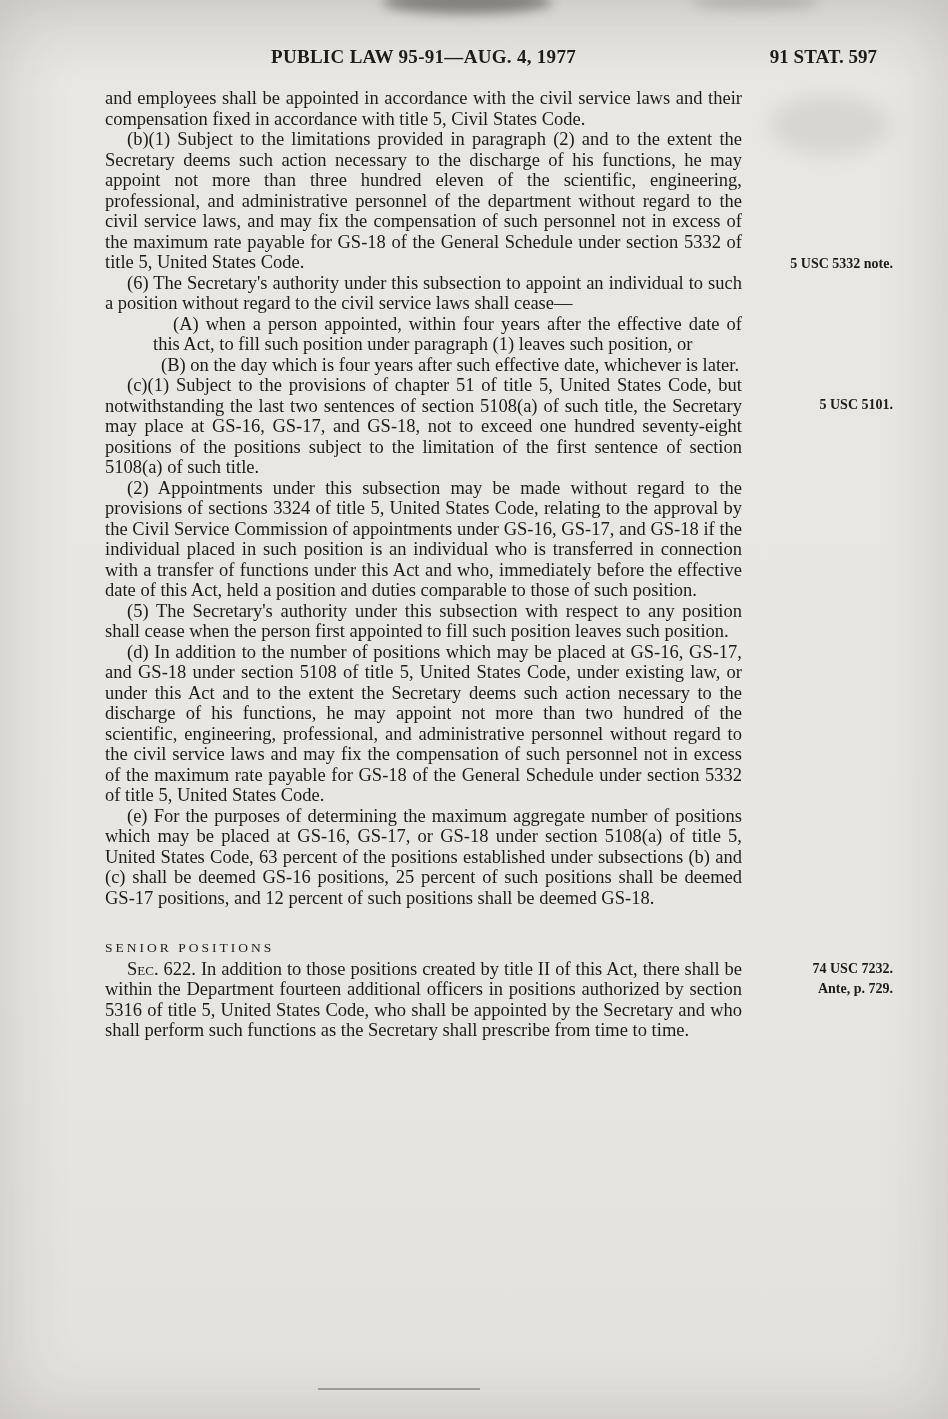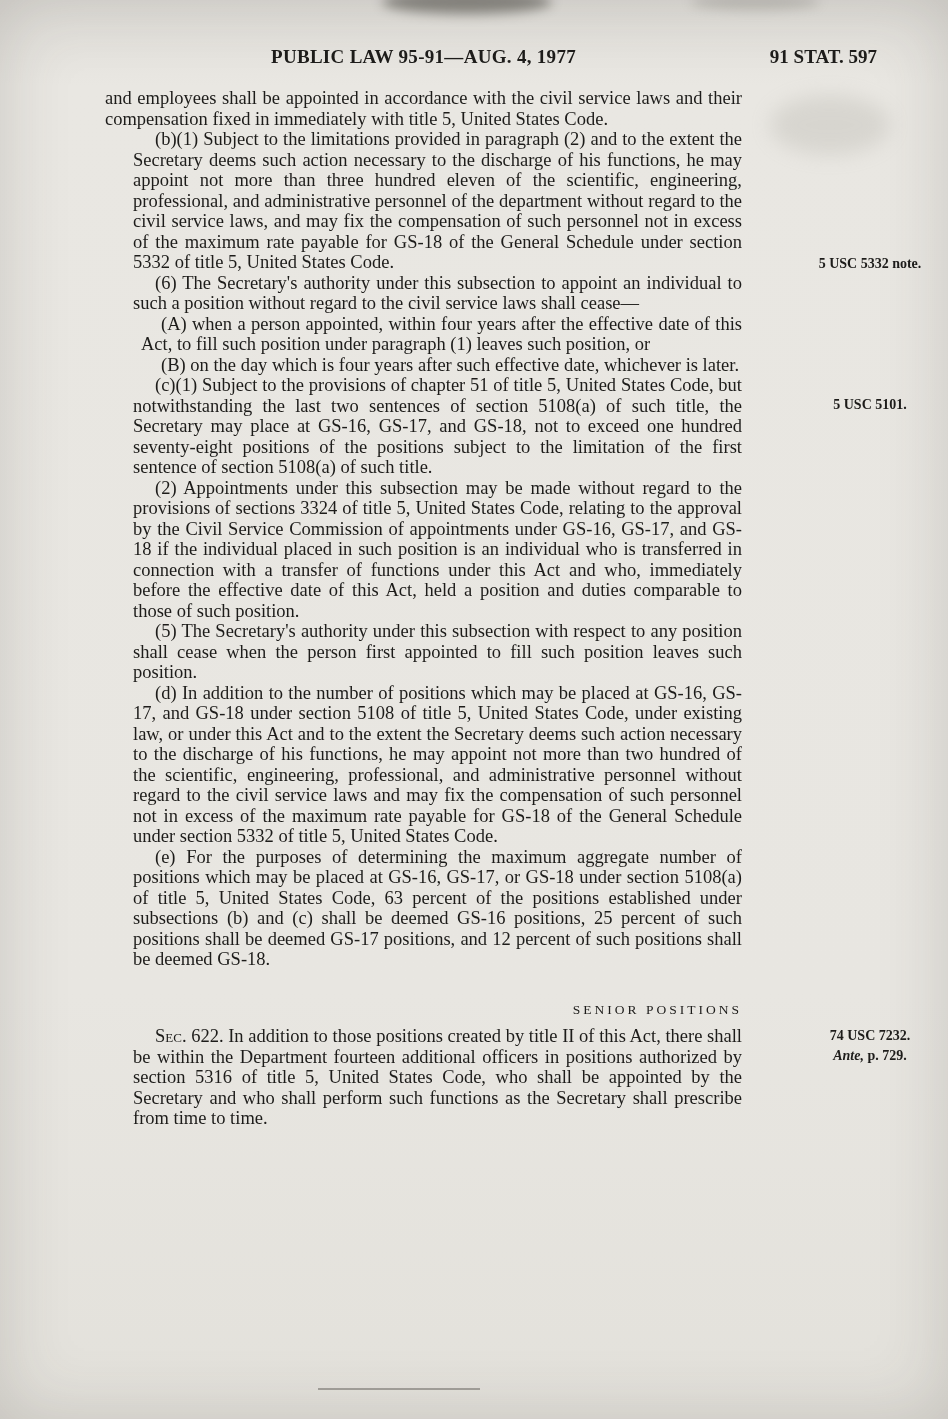--- a/index.html
+++ b/index.html
@@ -25,37 +25,37 @@
   .header .title { position:absolute; left:0; width:637px; text-align:center; letter-spacing:.3px; }
   .header .stat { position:absolute; right:0; text-align:left; }
 
   
   .body-col {
     position:absolute; top:88px; left:105px; width:637px;
     font-size:18.5px; line-height:20.5px; text-align:justify;
   }
   .body-col p { position:relative; }
   p.flush { text-indent:0; }
-  p.para  { text-indent:22px;margin-left:28px; }
-  p.sub-a { margin-left:36px; text-indent:20px; }
+  p.para  { text-indent:22px; }
+  p.sub-a { margin-left:48px; text-indent:20px; }
   p.sub-b { text-indent:56px; }
 
   .section-heading {
-    margin-top:30px; margin-bottom:6px; text-align:right; text-indent:0;
+    margin-top:30px; margin-bottom:0; text-align:left; text-indent:0;
     font-size:13.5px; letter-spacing:3px; font-weight:normal;
   }
 
   .sc { font-variant:small-caps; }
-  .it { font-style:italic; }
+  .it { }
 
   
   .margin-note {
-    position:absolute; left:662px; width:150px;
+    position:absolute; left:638px; width:150px;
     font-size:14px; line-height:17px; font-weight:bold;
-    text-align:center; text-indent:0;
+    text-align:right; text-indent:0;
   }
   .mn-bottom { bottom:1px; }
   .mn-line2  { top:21px; }
   .mn-line1  { top:1px; }
 </style>
 </head>
 <body>
 
 <div class="page">
 
@@ -64,21 +64,21 @@
   <div class="smudge s3"></div>
   <div class="artifact-line"></div>
 
   <div class="header">
     <span class="title">PUBLIC LAW 95-91—AUG. 4, 1977</span>
     <span class="stat">91 STAT. 597</span>
   </div>
 
   <div class="body-col">
 
-    <p class="flush">and employees shall be appointed in accordance with the civil service laws and their compensation fixed in immediately with title 5, United States Code.</p>
+    <p class="flush">and employees shall be appointed in accordance with the civil service laws and their compensation fixed in accordance with title 5, Civil States Code.</p>
 
     <p class="para">
       <span>(b)(1) Subject to the limitations provided in paragraph (2) and to the extent the Secretary deems such action necessary to the discharge of his functions, he may appoint not more than three hundred eleven of the scientific, engineering, professional, and administrative personnel of the department without regard to the civil service laws, and may fix the compensation of such personnel not in excess of the maximum rate payable for GS-18 of the General Schedule under section 5332 of title 5, United States Code.</span>
       <span class="margin-note mn-bottom">5 USC 5332 note.</span>
     </p>
 
     <p class="para">(6) The Secretary's authority under this subsection to appoint an individual to such a position without regard to the civil service laws shall cease—</p>
 
     <p class="sub-a">(A) when a person appointed, within four years after the effective date of this Act, to fill such position under paragraph (1) leaves such position, or</p>
 

